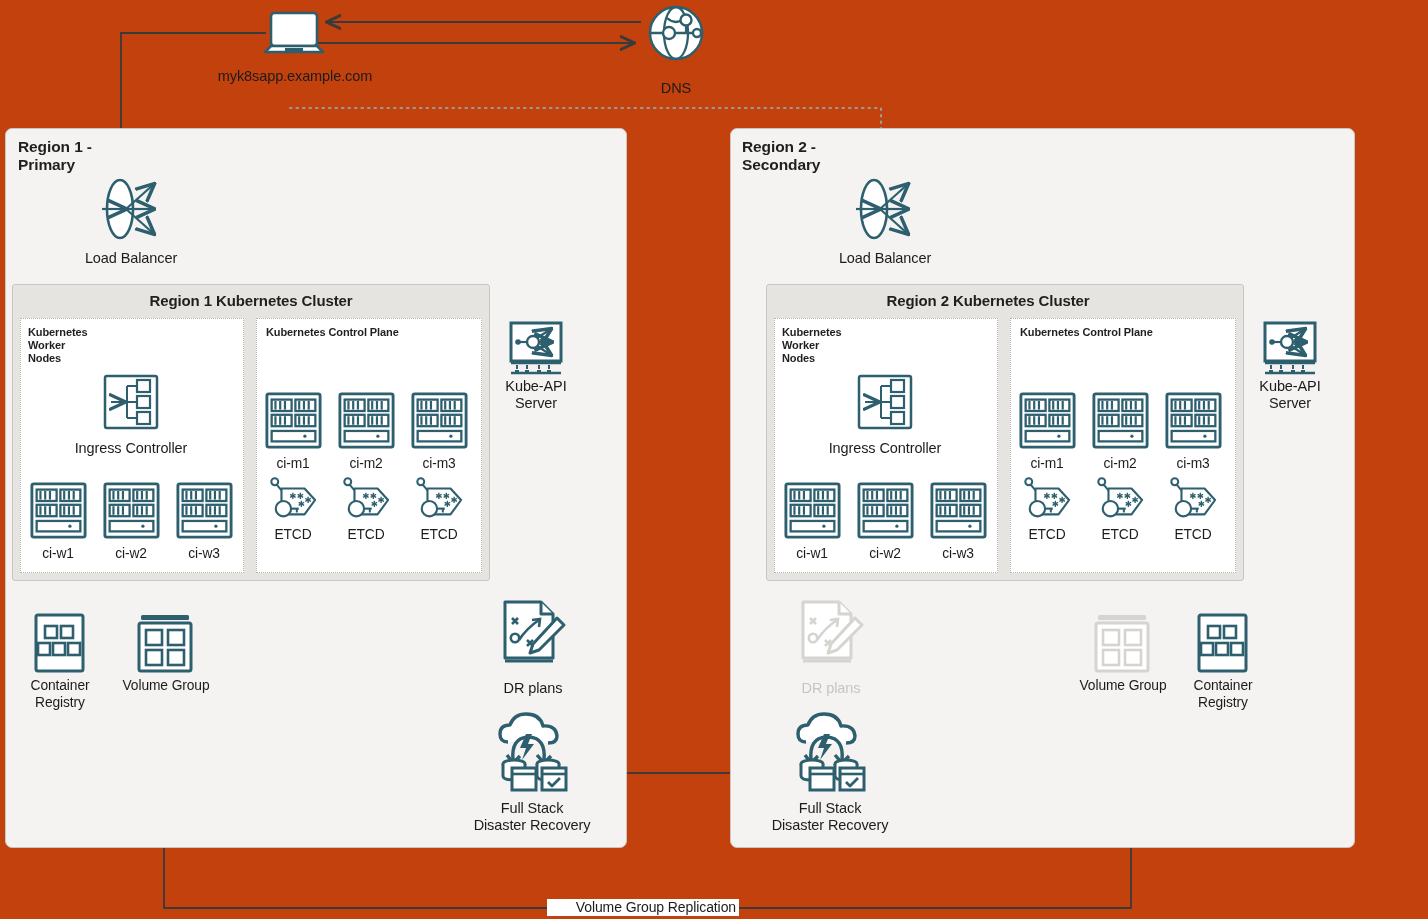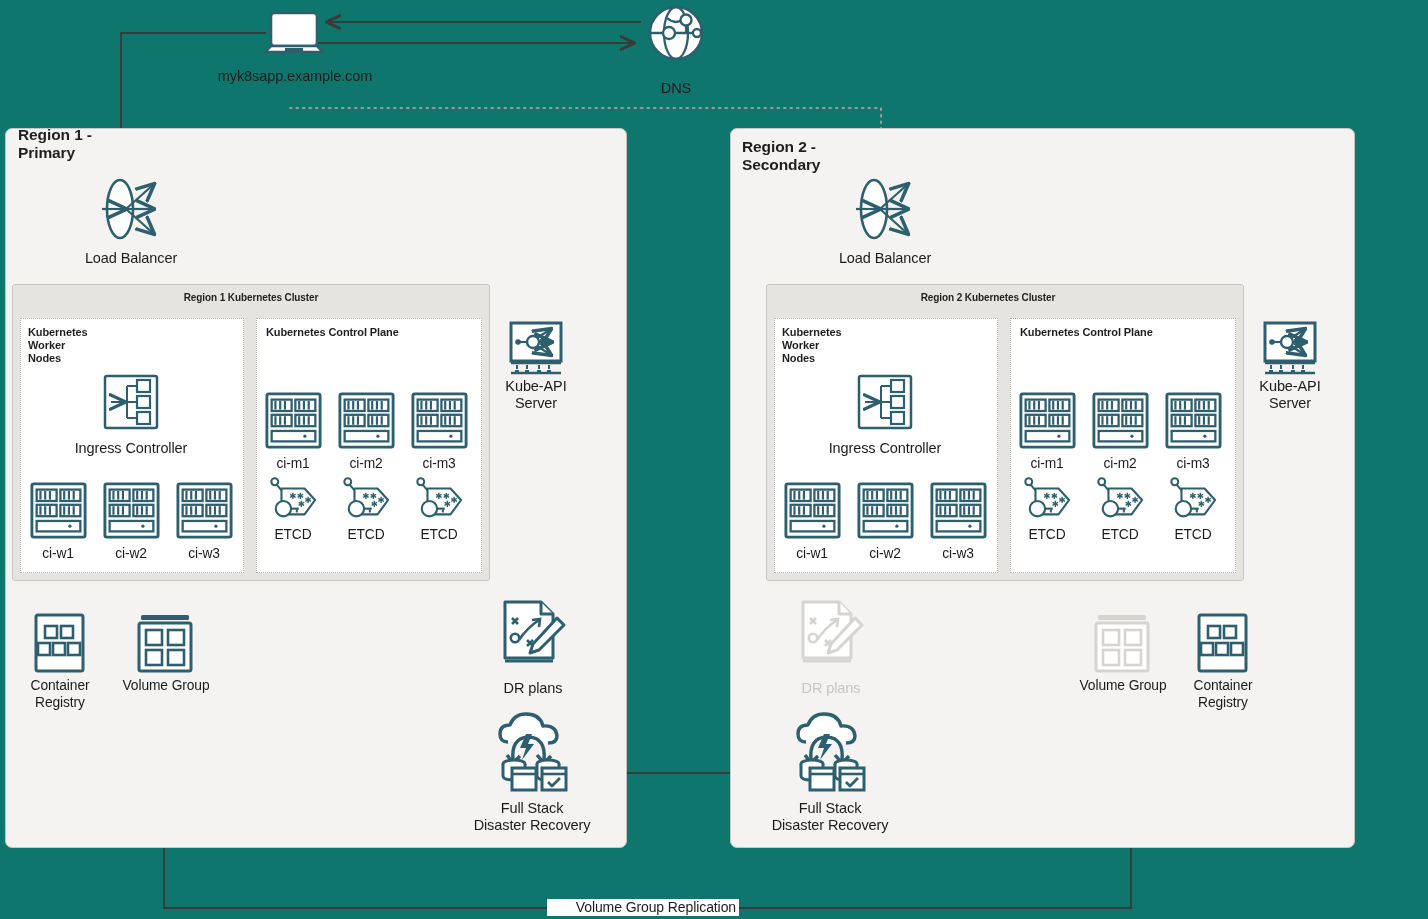--- a/index.html
+++ b/index.html
@@ -5,21 +5,21 @@
   * { box-sizing: border-box; }
   html, body {
     margin: 0; padding: 0;
     background: #ffffff;
     font-family: "Liberation Sans", sans-serif;
   }
   #stage {
     position: relative;
     width: 1428px;
     height: 919px;
-    background: #0f766e;
+    background: #c2410c;
     overflow: hidden;
   }
   svg.layer {
     position: absolute;
     left: 0; top: 0;
     width: 1428px; height: 919px;
     pointer-events: none;
   }
 
   
@@ -44,21 +44,21 @@
     position: absolute;
     background: #e6e4e1;
     border: 1px solid #c9c6c2;
     border-radius: 3px;
   }
   .cluster-title {
     position: absolute;
     width: 100%;
     text-align: center;
     font-weight: bold;
-    font-size: 10px;
+    font-size: 15px;
     color: #1f1f1f;
     letter-spacing: -0.1px;
   }
   .inner-box {
     position: absolute;
     background: #ffffff;
     border: 1px dotted #b6b3af;
   }
   .inner-title {
     position: absolute;
@@ -158,21 +158,21 @@
       <path d="M22 14 Q31 22 40 14" fill="none" stroke="#2d5f6e" stroke-width="2.3"></path>
       <circle cx="24" cy="29" r="6" fill="#fff" stroke="#2d5f6e" stroke-width="2.4"></circle>
       <circle cx="41" cy="16" r="5.5" fill="#fff" stroke="#2d5f6e" stroke-width="2.4"></circle>
       <circle cx="52" cy="29" r="4" fill="#fff" stroke="#2d5f6e" stroke-width="2.4"></circle>
       <line x1="41" y1="21" x2="41" y2="29" stroke="#2d5f6e" stroke-width="2.2"></line>
     </svg>
   </div>
   <div class="lbl" style="left:621px; top:80px; width:110px;">DNS</div>
 
   <div class="region-box" style="left:5px; top:128px; width:622px; height:720px;"></div>
-  <div class="region-title" style="left:18px; top:126px; width:190px;">Region 1 -
+  <div class="region-title" style="left:18px; top:138px; width:190px;">Region 1 -
 Primary</div>
 
   <div class="icon" style="left:100px; top:174px;">
     <svg width="66" height="70" viewBox="0 0 66 70">
       <ellipse cx="20" cy="35" rx="13" ry="29" fill="#fff" stroke="#2d5f6e" stroke-width="2.6"></ellipse>
       <line x1="2" y1="35" x2="26" y2="35" stroke="#2d5f6e" stroke-width="2.2" marker-end="url(#arrowT)"></line>
       <line x1="26" y1="35" x2="54" y2="35" stroke="#2d5f6e" stroke-width="2.2" marker-end="url(#arrowT)"></line>
       <line x1="26" y1="35" x2="54" y2="10" stroke="#2d5f6e" stroke-width="2.2" marker-end="url(#arrowT)"></line>
       <line x1="26" y1="35" x2="54" y2="60" stroke="#2d5f6e" stroke-width="2.2" marker-end="url(#arrowT)"></line>
     </svg>

